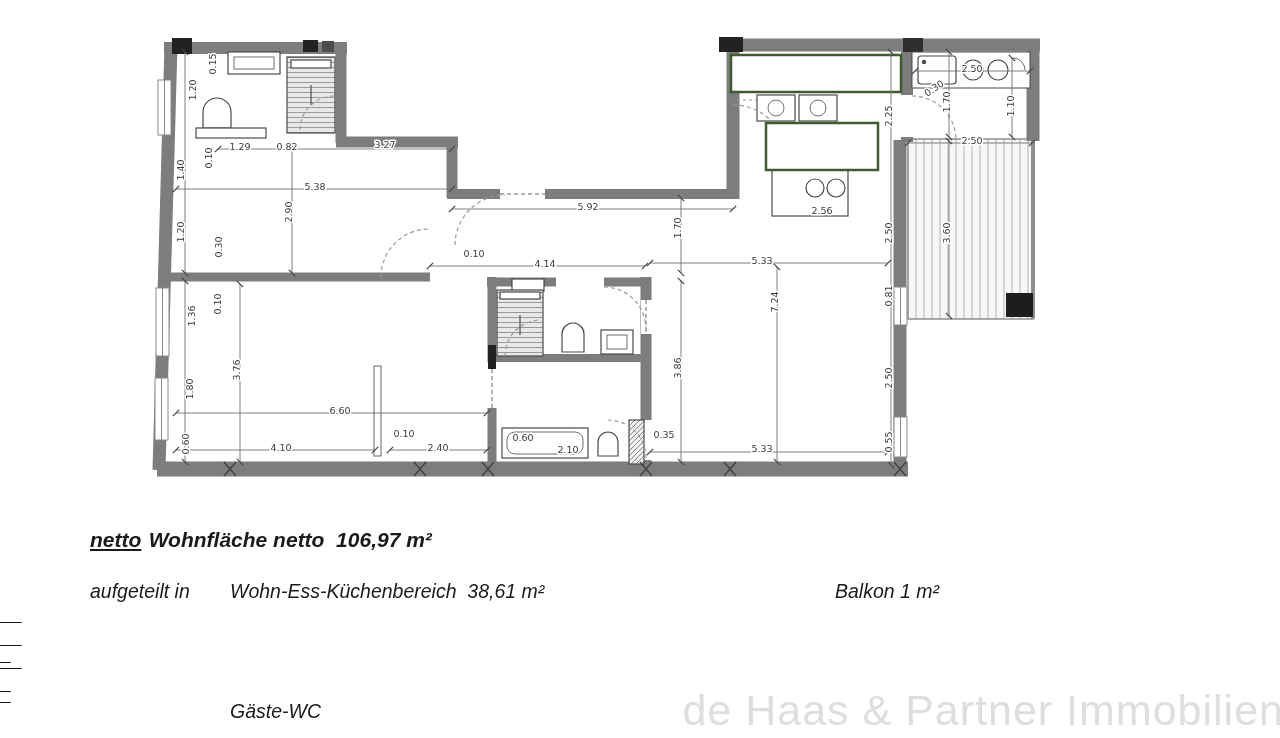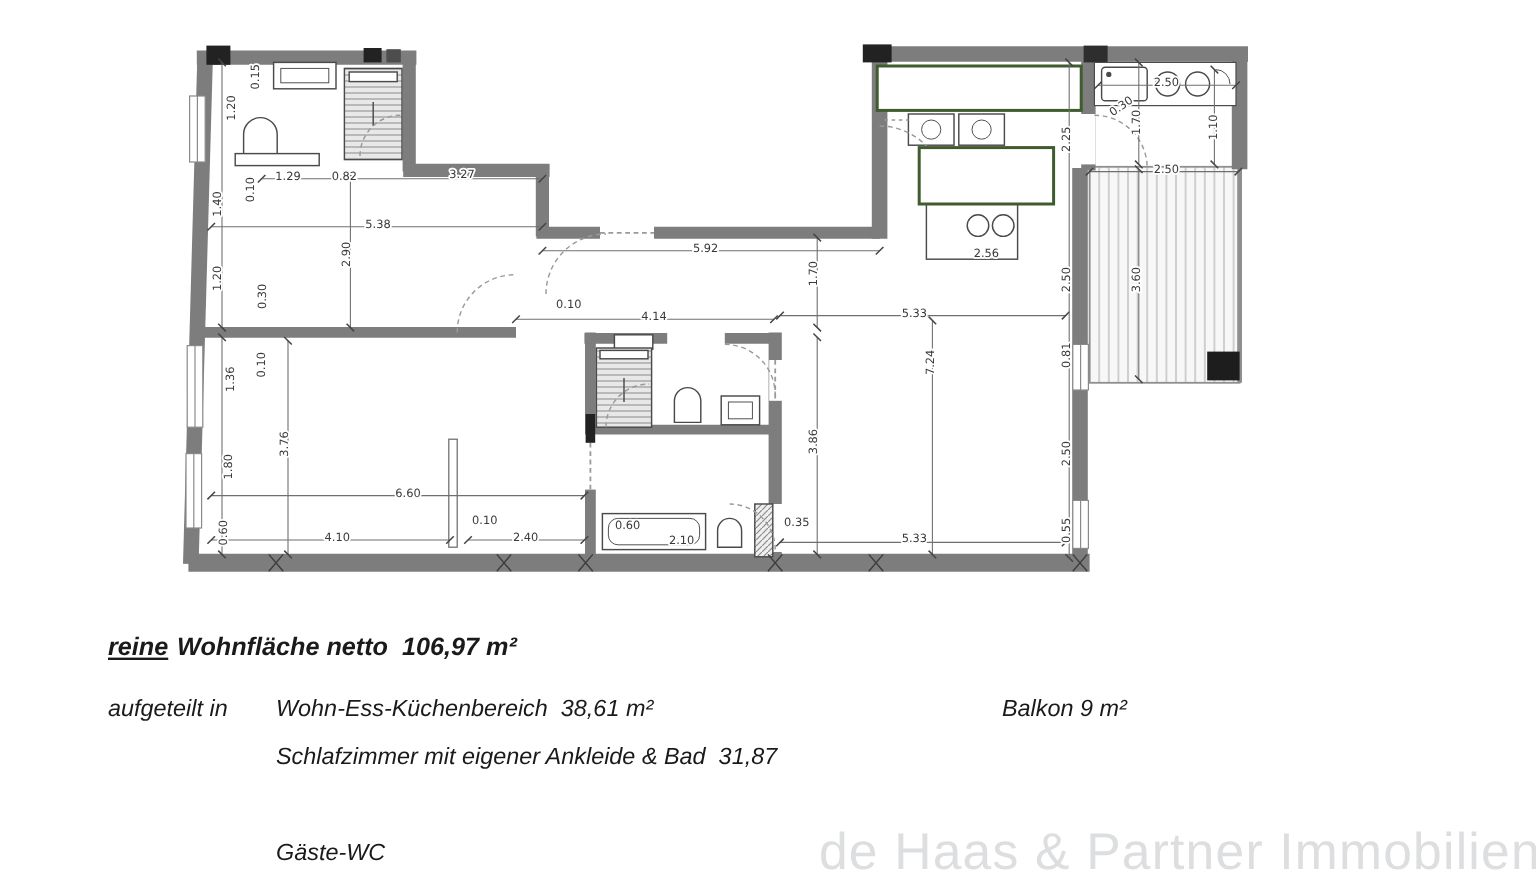--- a/index.html
+++ b/index.html
@@ -10,21 +10,21 @@
     font-family:"DejaVu Sans",sans-serif;font-size:9.5px;fill:#3a3a3a;
     text-anchor:middle;paint-order:stroke;stroke:#ffffff;stroke-width:3px;
     stroke-linejoin:round;
   }
   .textblock{position:absolute;left:0;top:522px;width:1280px;}
   .headline{position:absolute;left:90px;top:6px;margin:0;
     font-style:italic;font-weight:bold;font-size:21px;white-space:pre-wrap;}
   .headline .u{text-decoration:underline;}
   .headline .rest{margin-left:0.35em;font-style:italic;}
   .bd-row{position:absolute;width:1132px;height:40px;font-style:italic;
-    font-size:19.5px;white-space:pre-wrap;}
+    font-size:19.5px;white-space:pre-wrap;text-decoration:underline;}
   .bd-row .c1{position:absolute;left:90px;top:0;}
   .bd-row .c2{position:absolute;left:230px;top:0;}
   .bd-row .c3{position:absolute;left:835px;top:0;}
   .watermark{position:absolute;right:-4px;top:686px;font-size:43px;
     color:#dcdee0;white-space:nowrap;letter-spacing:1px;font-weight:normal;}
 </style>
 </head>
 <body>
 
 <svg class="plan" viewBox="0 0 1280 500">
@@ -257,29 +257,28 @@
       <text x="972" y="72" class="dim">2.50</text>
       <text x="936" y="91" transform="rotate(-35 936 91)" class="dim">0.30</text>
       <text x="950" y="102" transform="rotate(-90 950 102)" class="dim">1.70</text>
       <text x="1014" y="106" transform="rotate(-90 1014 106)" class="dim">1.10</text>
       <text x="972" y="144" class="dim">2.50</text>
       <text x="950" y="233" transform="rotate(-90 950 233)" class="dim">3.60</text>
     </g>
 </svg>
 
 <div class="textblock">
-  <p class="headline"><span class="u">reine</span><span class="rest">Wohnfläche netto  106,97 m²</span></p>
+  <p class="headline"><span class="u">netto</span><span class="rest">Wohnfläche netto  106,97 m²</span></p>
 
   <div class="bd-row" style="top:58px">
     <div class="c1">aufgeteilt in</div>
     <div class="c2">Wohn-Ess-Küchenbereich  38,61 m²</div>
-    <div class="c3">Balkon 9 m²</div>
+    <div class="c3">Balkon 1 m²</div>
   </div>
   <div class="bd-row" style="top:98px">
-    <div class="c2">Schlafzimmer mit eigener Ankleide &amp; Bad  31,87</div>
   </div>
   <div class="bd-row" style="top:138px">
   </div>
   <div class="bd-row" style="top:178px">
     <div class="c2">Gäste-WC</div>
   </div>
 </div>
 
 <div class="watermark">de Haas &amp; Partner Immobilien</div>
 

